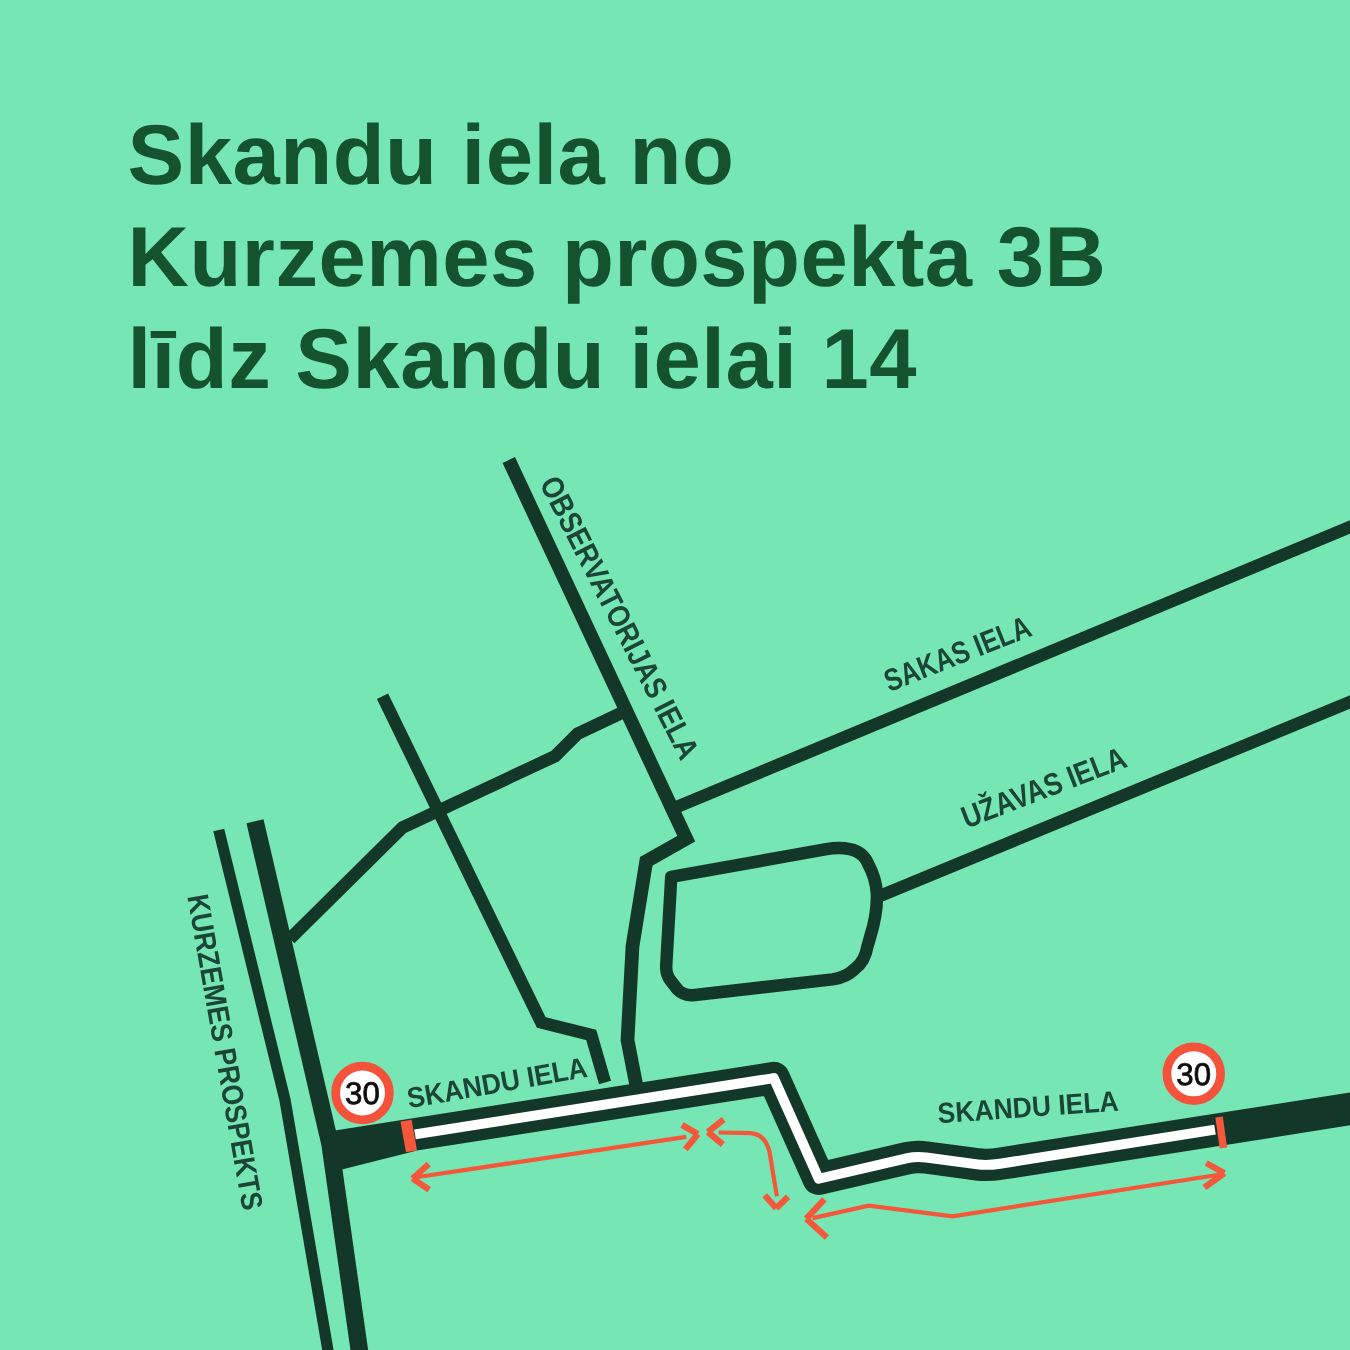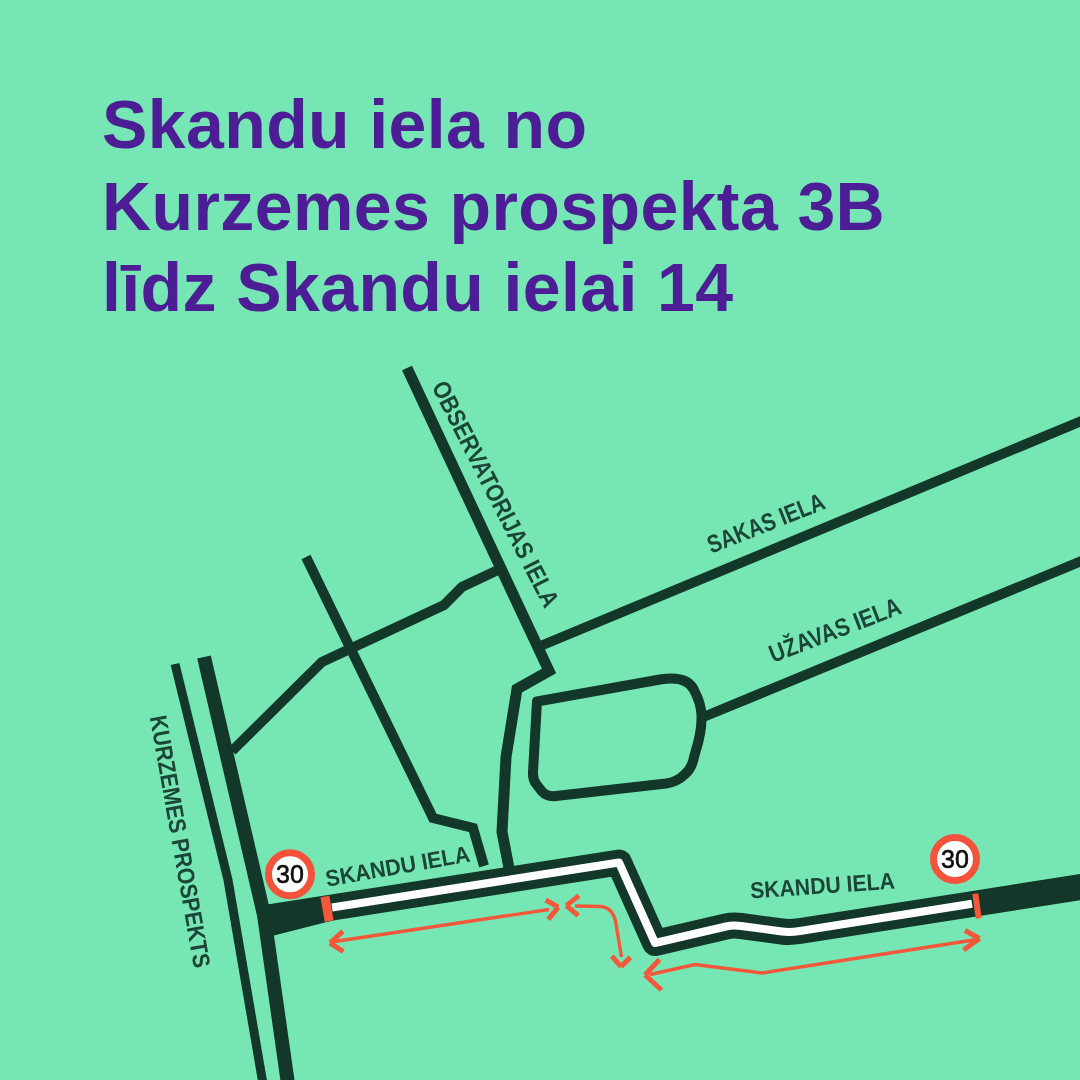--- a/index.html
+++ b/index.html
@@ -1,18 +1,18 @@
 <!DOCTYPE html>
 <html><head>
 <meta charset="utf-8">
 <style>
   html,body{margin:0;padding:0;}
   body{width:1080px;height:1080px;overflow:hidden;background:#77E6B5;
        font-family:"Liberation Sans", sans-serif;}
-  .title{position:absolute;left:102px;top:84px;color:#4c1d95;
+  .title{position:absolute;left:102px;top:84px;color:#14532d;
          font-size:68px;font-weight:bold;line-height:81.7px;letter-spacing:0.4px;}
 </style>
 </head>
 <body>
 <div class="title">Skandu iela no<br>Kurzemes prospekta 3B<br>līdz Skandu ielai 14</div>
 <svg width="1080" height="1080" viewBox="0 0 1080 1080" style="position:absolute;left:0;top:0;" fill="none" stroke-linecap="butt">
   <g stroke="#133829">
 
     <path d="M175,664 L228,880 L263,1084" stroke-width="9"></path>
     <path d="M204,657 L264,915 L288,1084" stroke-width="14"></path>

